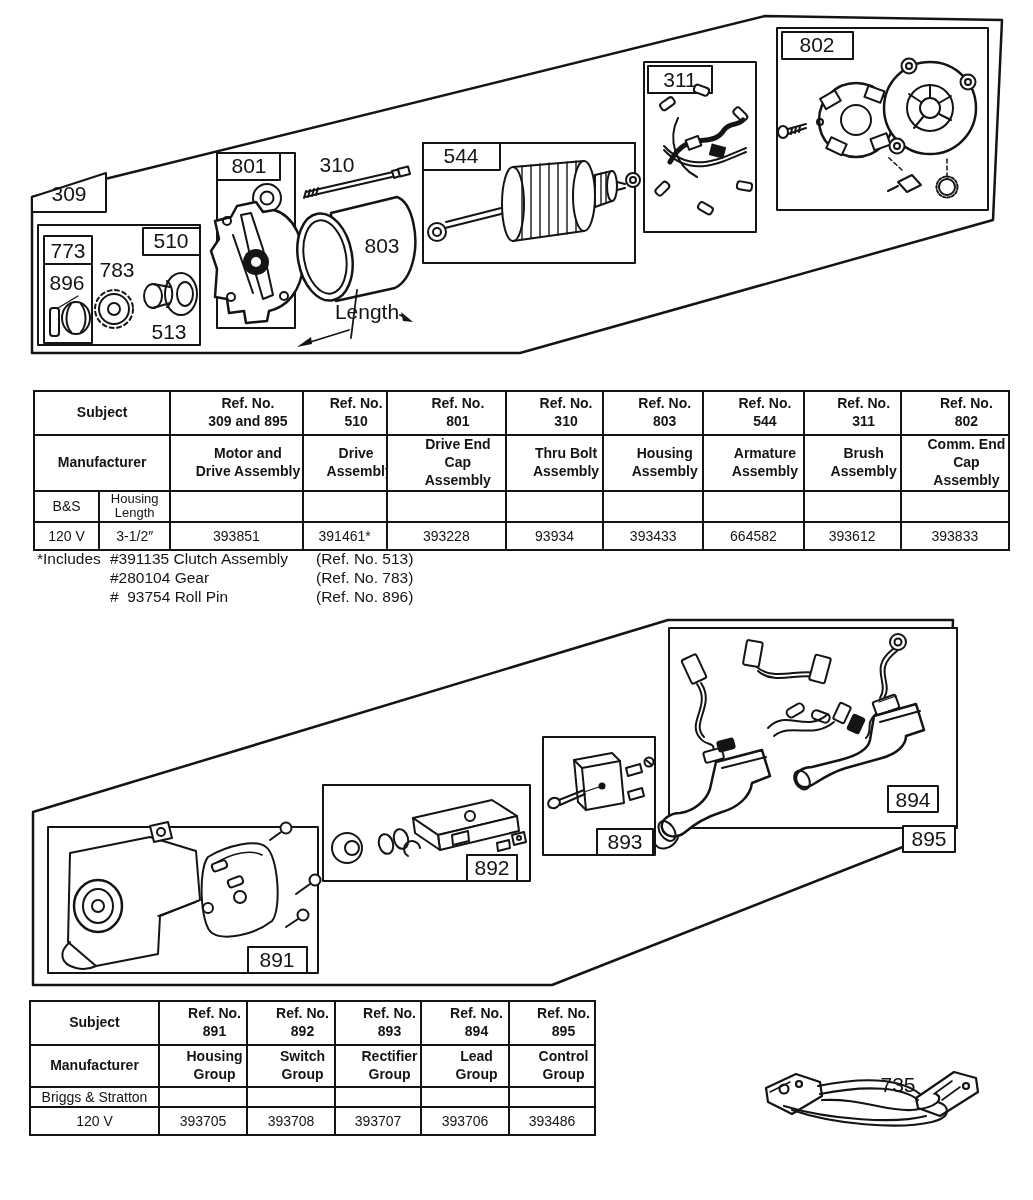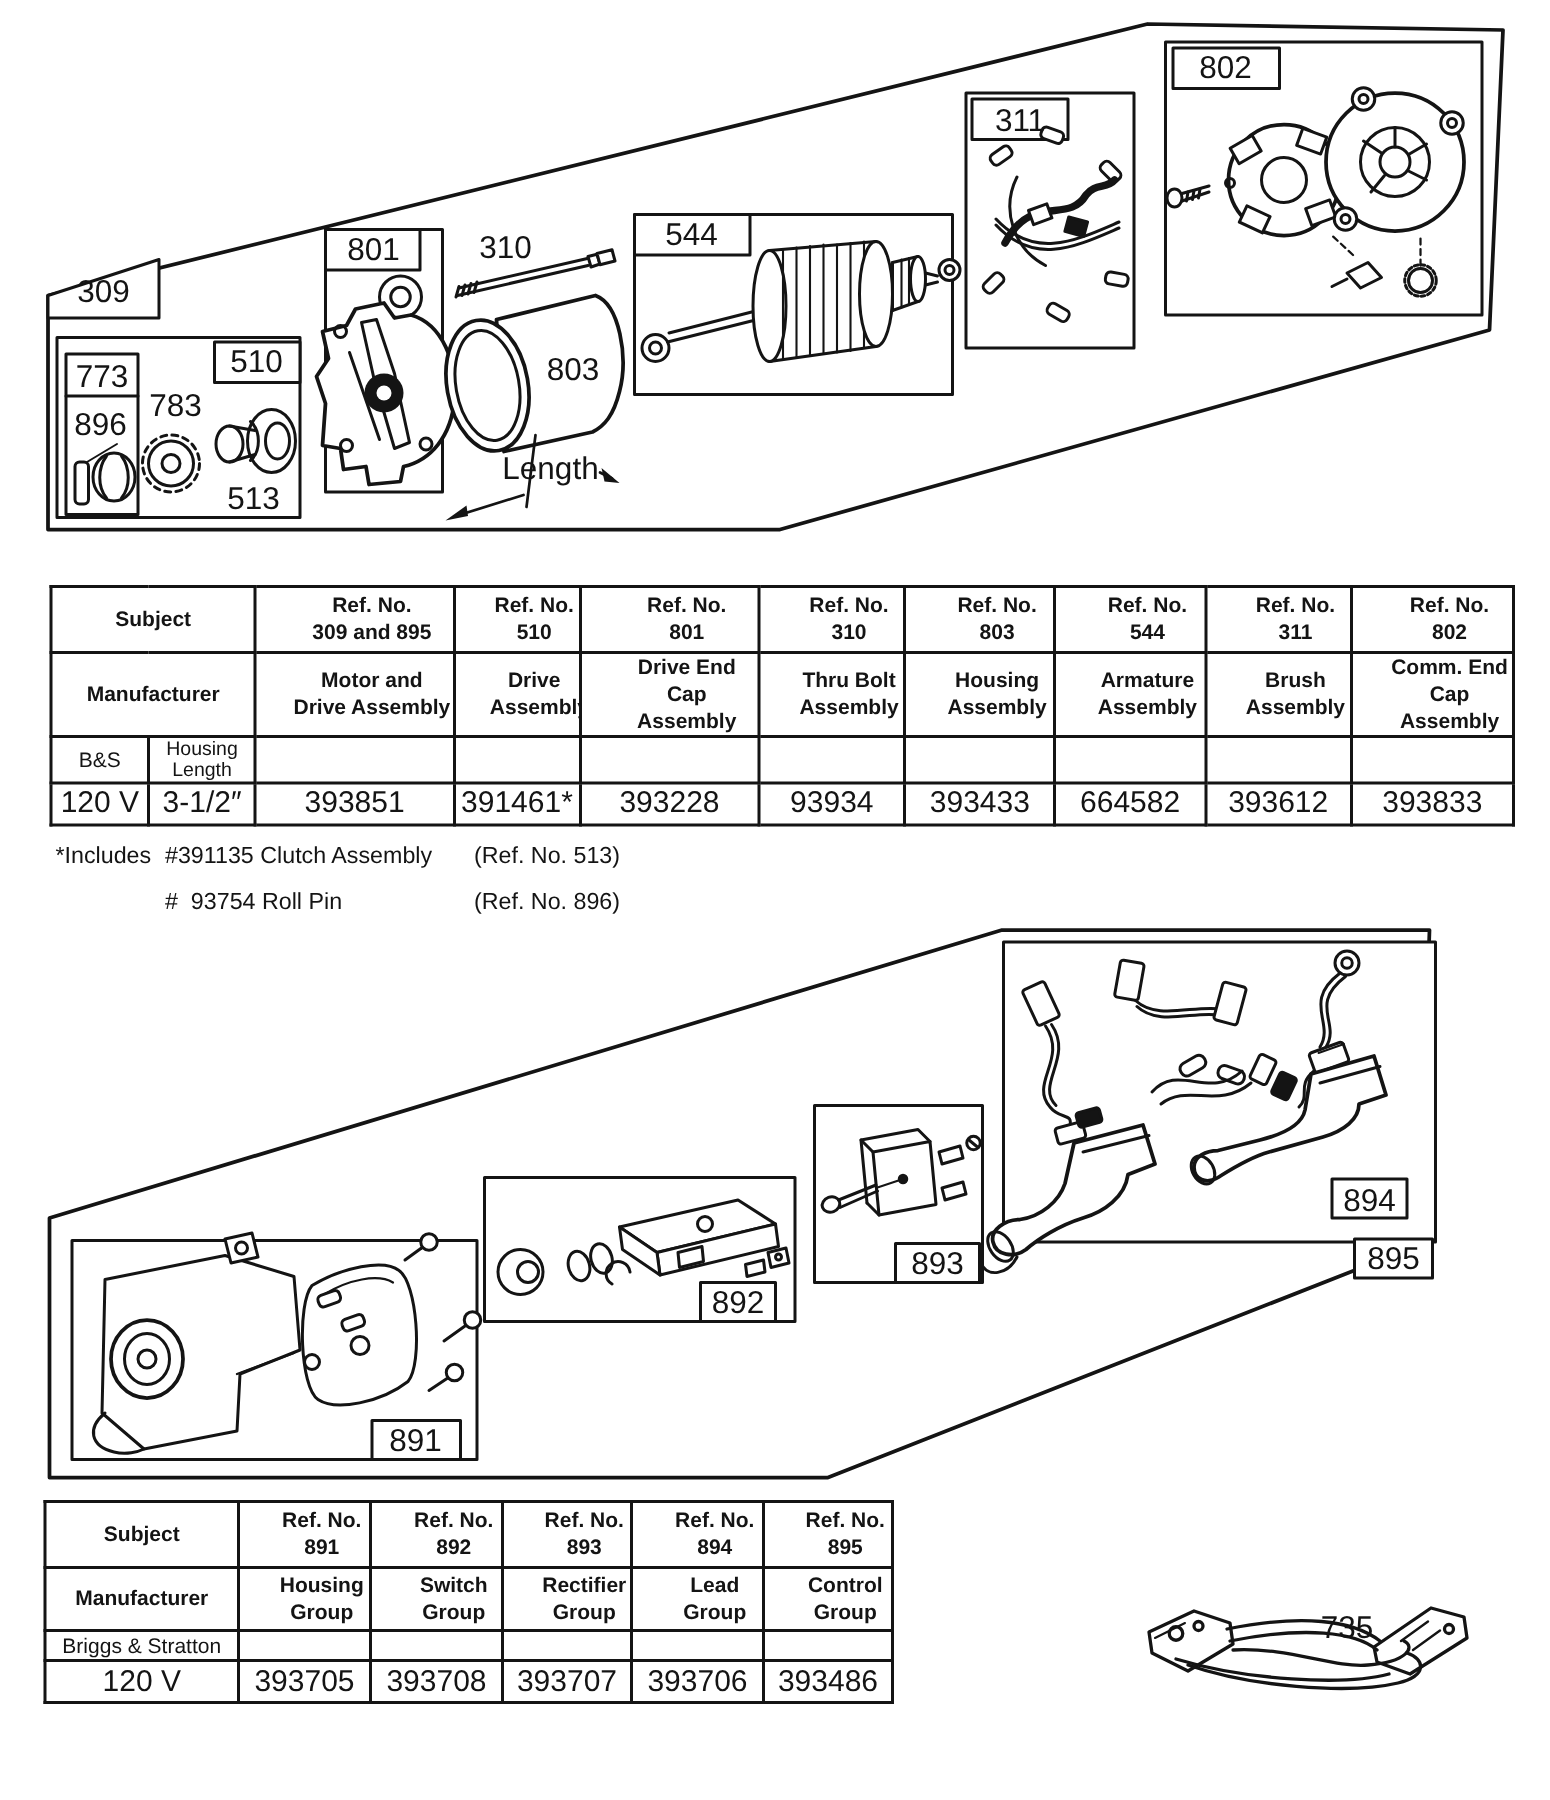--- a/index.html
+++ b/index.html
@@ -6,25 +6,25 @@
   .page{position:relative;width:1033px;height:1200px;background:#ffffff;color:#141414;
         font-family:"Liberation Sans",sans-serif;overflow:hidden;}
   svg{position:absolute;left:0;}
   svg text{fill:#141414;stroke:none;}
   .dl{font-size:21px;text-anchor:middle;}
   .tbl{position:absolute;border-collapse:collapse;table-layout:fixed;}
   .tbl td{border:2px solid #141414;text-align:center;vertical-align:middle;padding:0;overflow:hidden;}
   #t1{left:33px;top:390px;width:977px;}
   #t2{left:29px;top:1000px;width:565px;}
   .hdr{font-weight:bold;font-size:14px;line-height:1.28;padding-left:23px;}
-  .val{font-size:20px;}
+  .val{font-size:14px;}
   .sub{font-size:13px;line-height:1.12;}
   .sub2{font-size:14px;}
   .fnotes{position:absolute;left:37px;top:549px;font-size:15.5px;line-height:19px;color:#141414;}
-  .fline{display:grid;grid-template-columns:73px 206px auto;margin-top:12px;}
+  .fline{display:grid;grid-template-columns:73px 206px auto;}
   .fline span{white-space:pre;text-align:left;}
 </style>
 </head>
 <body>
 
 <div class="page">
 
   <svg id="d1" width="1033" height="388" viewBox="0 0 1033 388">
     <g stroke="#141414" fill="none" stroke-width="2" stroke-linejoin="round" stroke-linecap="round">
 
@@ -324,20 +324,25 @@
       <td class="val">393833</td>
     </tr>
   </tbody>
     </table>
 
   <div class="fnotes">
     <div class="fline">
       <span>*Includes</span>
       <span>#391135 Clutch Assembly</span>
       <span>(Ref. No. 513)</span>
+    </div>
+    <div class="fline">
+      <span></span>
+      <span>#280104 Gear</span>
+      <span>(Ref. No. 783)</span>
     </div>
     <div class="fline">
       <span></span>
       <span>#  93754 Roll Pin</span>
       <span>(Ref. No. 896)</span>
     </div>
   </div>
 
   <svg id="d2" width="1033" height="395" viewBox="0 0 1033 395" style="top:610px">
     <g stroke="#141414" fill="none" stroke-width="2" stroke-linejoin="round" stroke-linecap="round">

